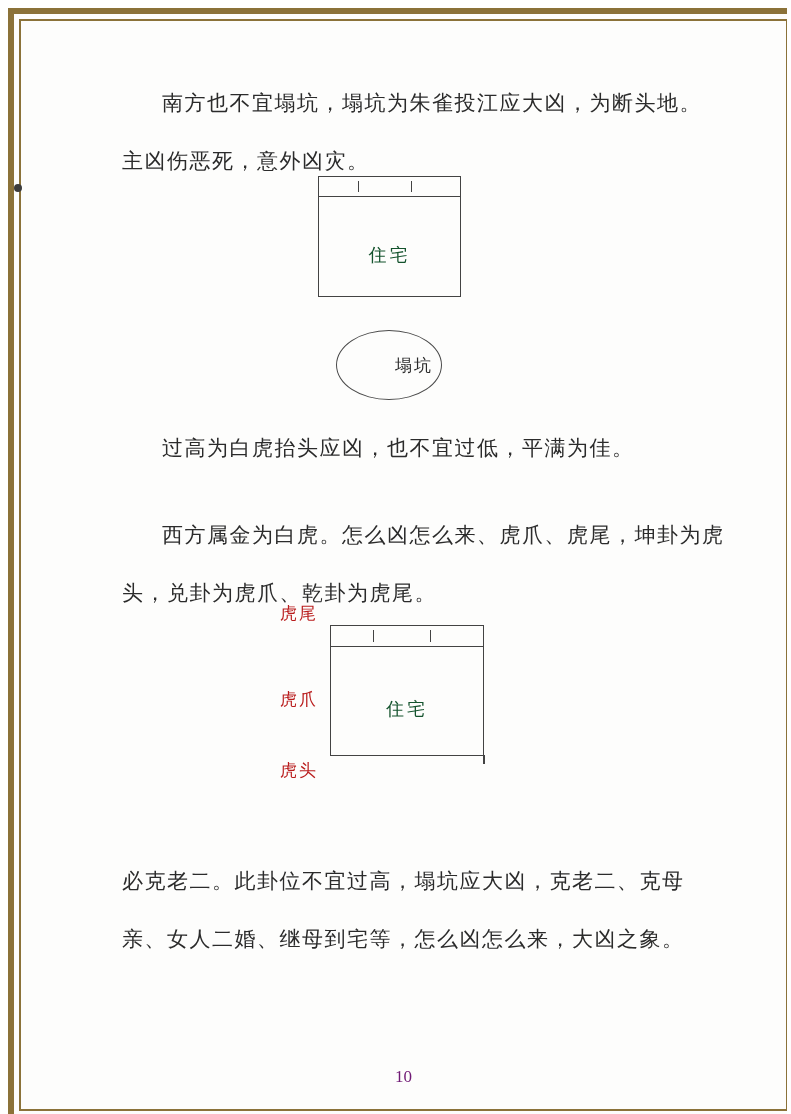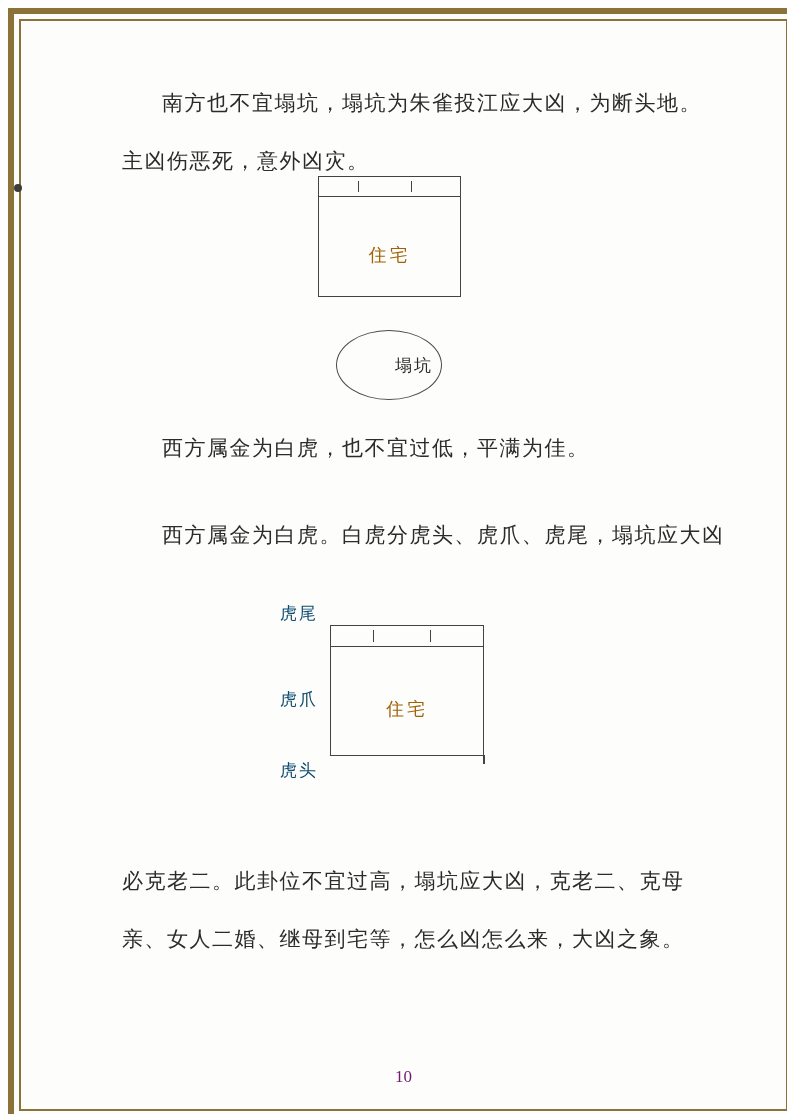--- a/index.html
+++ b/index.html
@@ -51,21 +51,21 @@
     height: 100px;
     border: 1.5px solid #434343;
     border-top: none;
     display: flex;
     align-items: center;
     justify-content: center;
   }
   .houselabel {
     font-size: 18px;
     letter-spacing: 3px;
-    color: #a16207;
+    color: #14532d;
     margin-top: 16px;
   }
   .pit-ellipse {
     position: absolute;
     left: 322px; top: 316px;
     width: 106px; height: 70px;
     border: 1.5px solid #4a4a4a;
     border-radius: 50%;
     display: flex;
     align-items: center;
@@ -73,21 +73,21 @@
     font-size: 17px;
     letter-spacing: 2px;
   }
 
   
   .diagram2 { position: absolute; left: 0; top: 0; width: 791px; height: 0; }
   .side-label {
     position: absolute;
     font-size: 17px;
     letter-spacing: 2px;
-    color: #0c4a6e;
+    color: #b91c1c;
   }
   .strip2 {
     position: absolute;
     left: 316px; top: 611px;
     width: 154px; height: 22px;
     display: flex;
     border: 1.5px solid #434343;
   }
   .housebox2 {
     position: absolute;
@@ -146,26 +146,27 @@
     <div class="housebox">
       <span class="houselabel">住宅</span>
     </div>
   </div>
 
   <div class="pit-ellipse">
     <span>塌坑</span>
   </div>
 
   <div class="tblock" style="top:401px">
-    <div class="line indent">西方属金为白虎，也不宜过低，平满为佳。</div>
+    <div class="line indent">过高为白虎抬头应凶，也不宜过低，平满为佳。</div>
   </div>
 
 
   <div class="tblock" style="top:488px">
-    <div class="line indent">西方属金为白虎。白虎分虎头、虎爪、虎尾，塌坑应大凶</div>
+    <div class="line indent">西方属金为白虎。怎么凶怎么来、虎爪、虎尾，坤卦为虎</div>
+    <div class="line">头，兑卦为虎爪、乾卦为虎尾。</div>
   </div>
 
   <div class="diagram2">
     <span class="side-label" style="left:262px; top:584px">虎尾</span>
     <div class="strip2">
       <div class="cell c1"></div>
       <div class="cell c2"></div>
       <div class="cell c3"></div>
     </div>
     <div class="housebox2">

